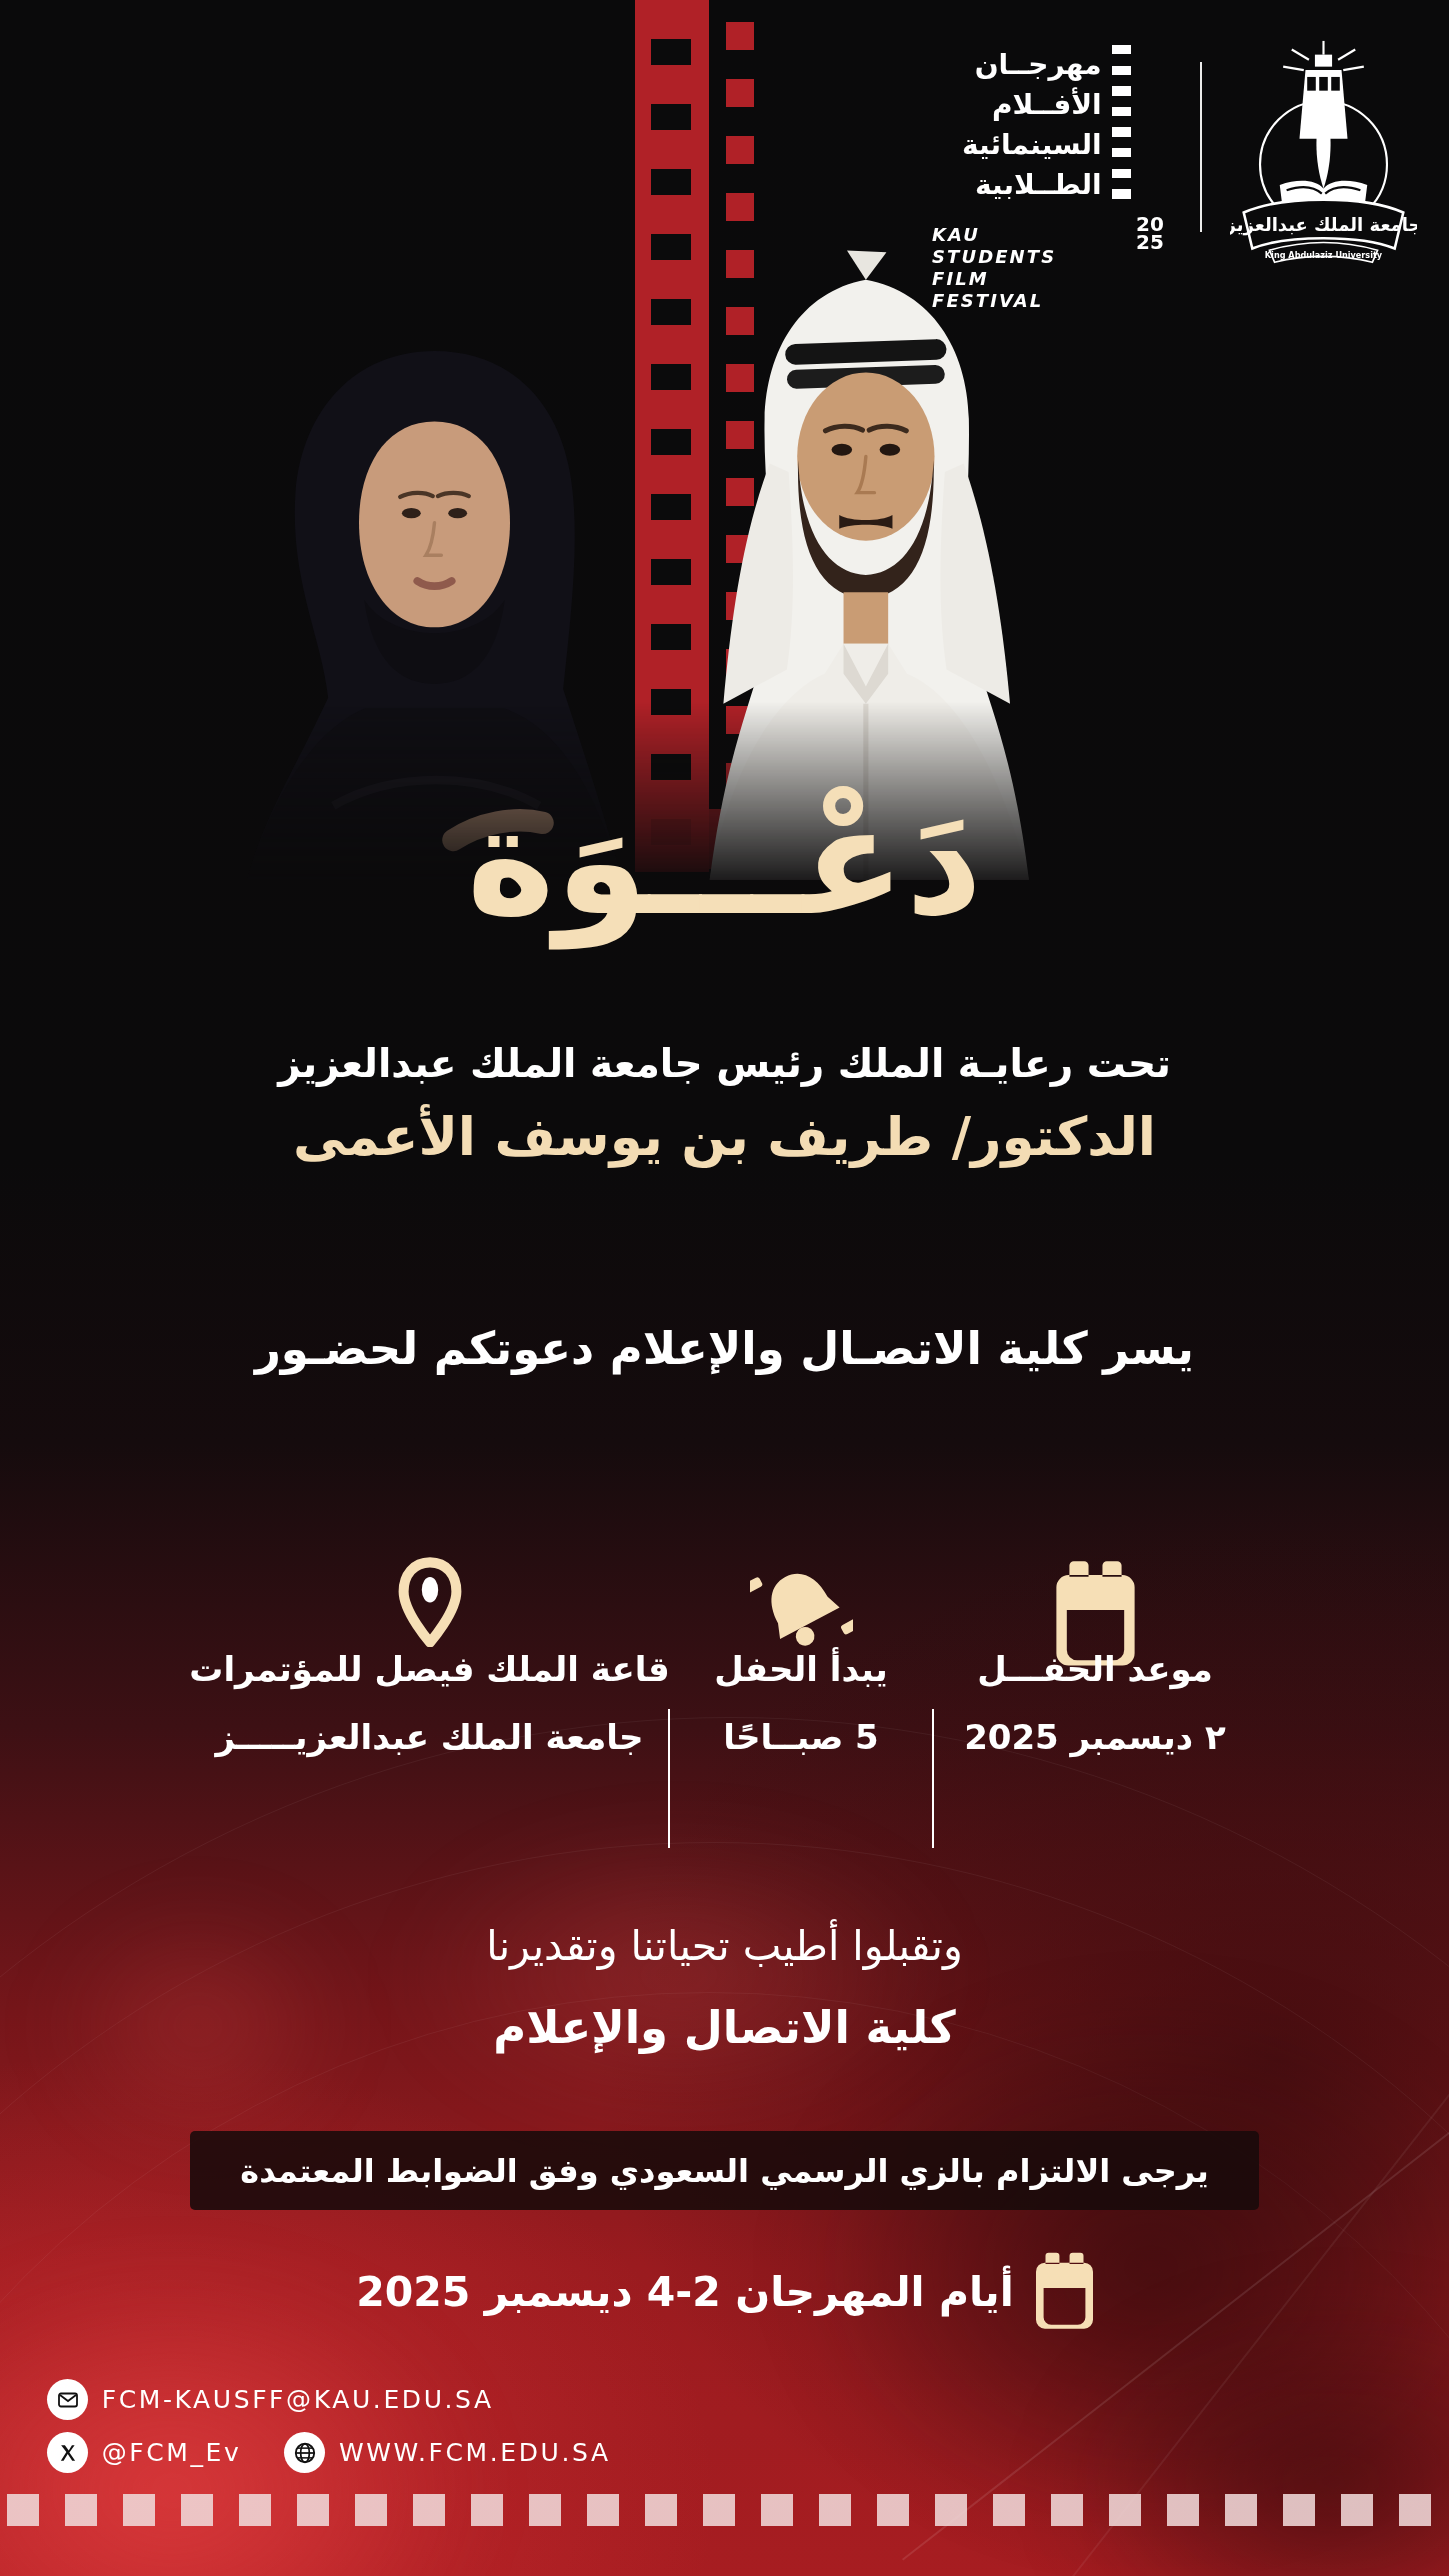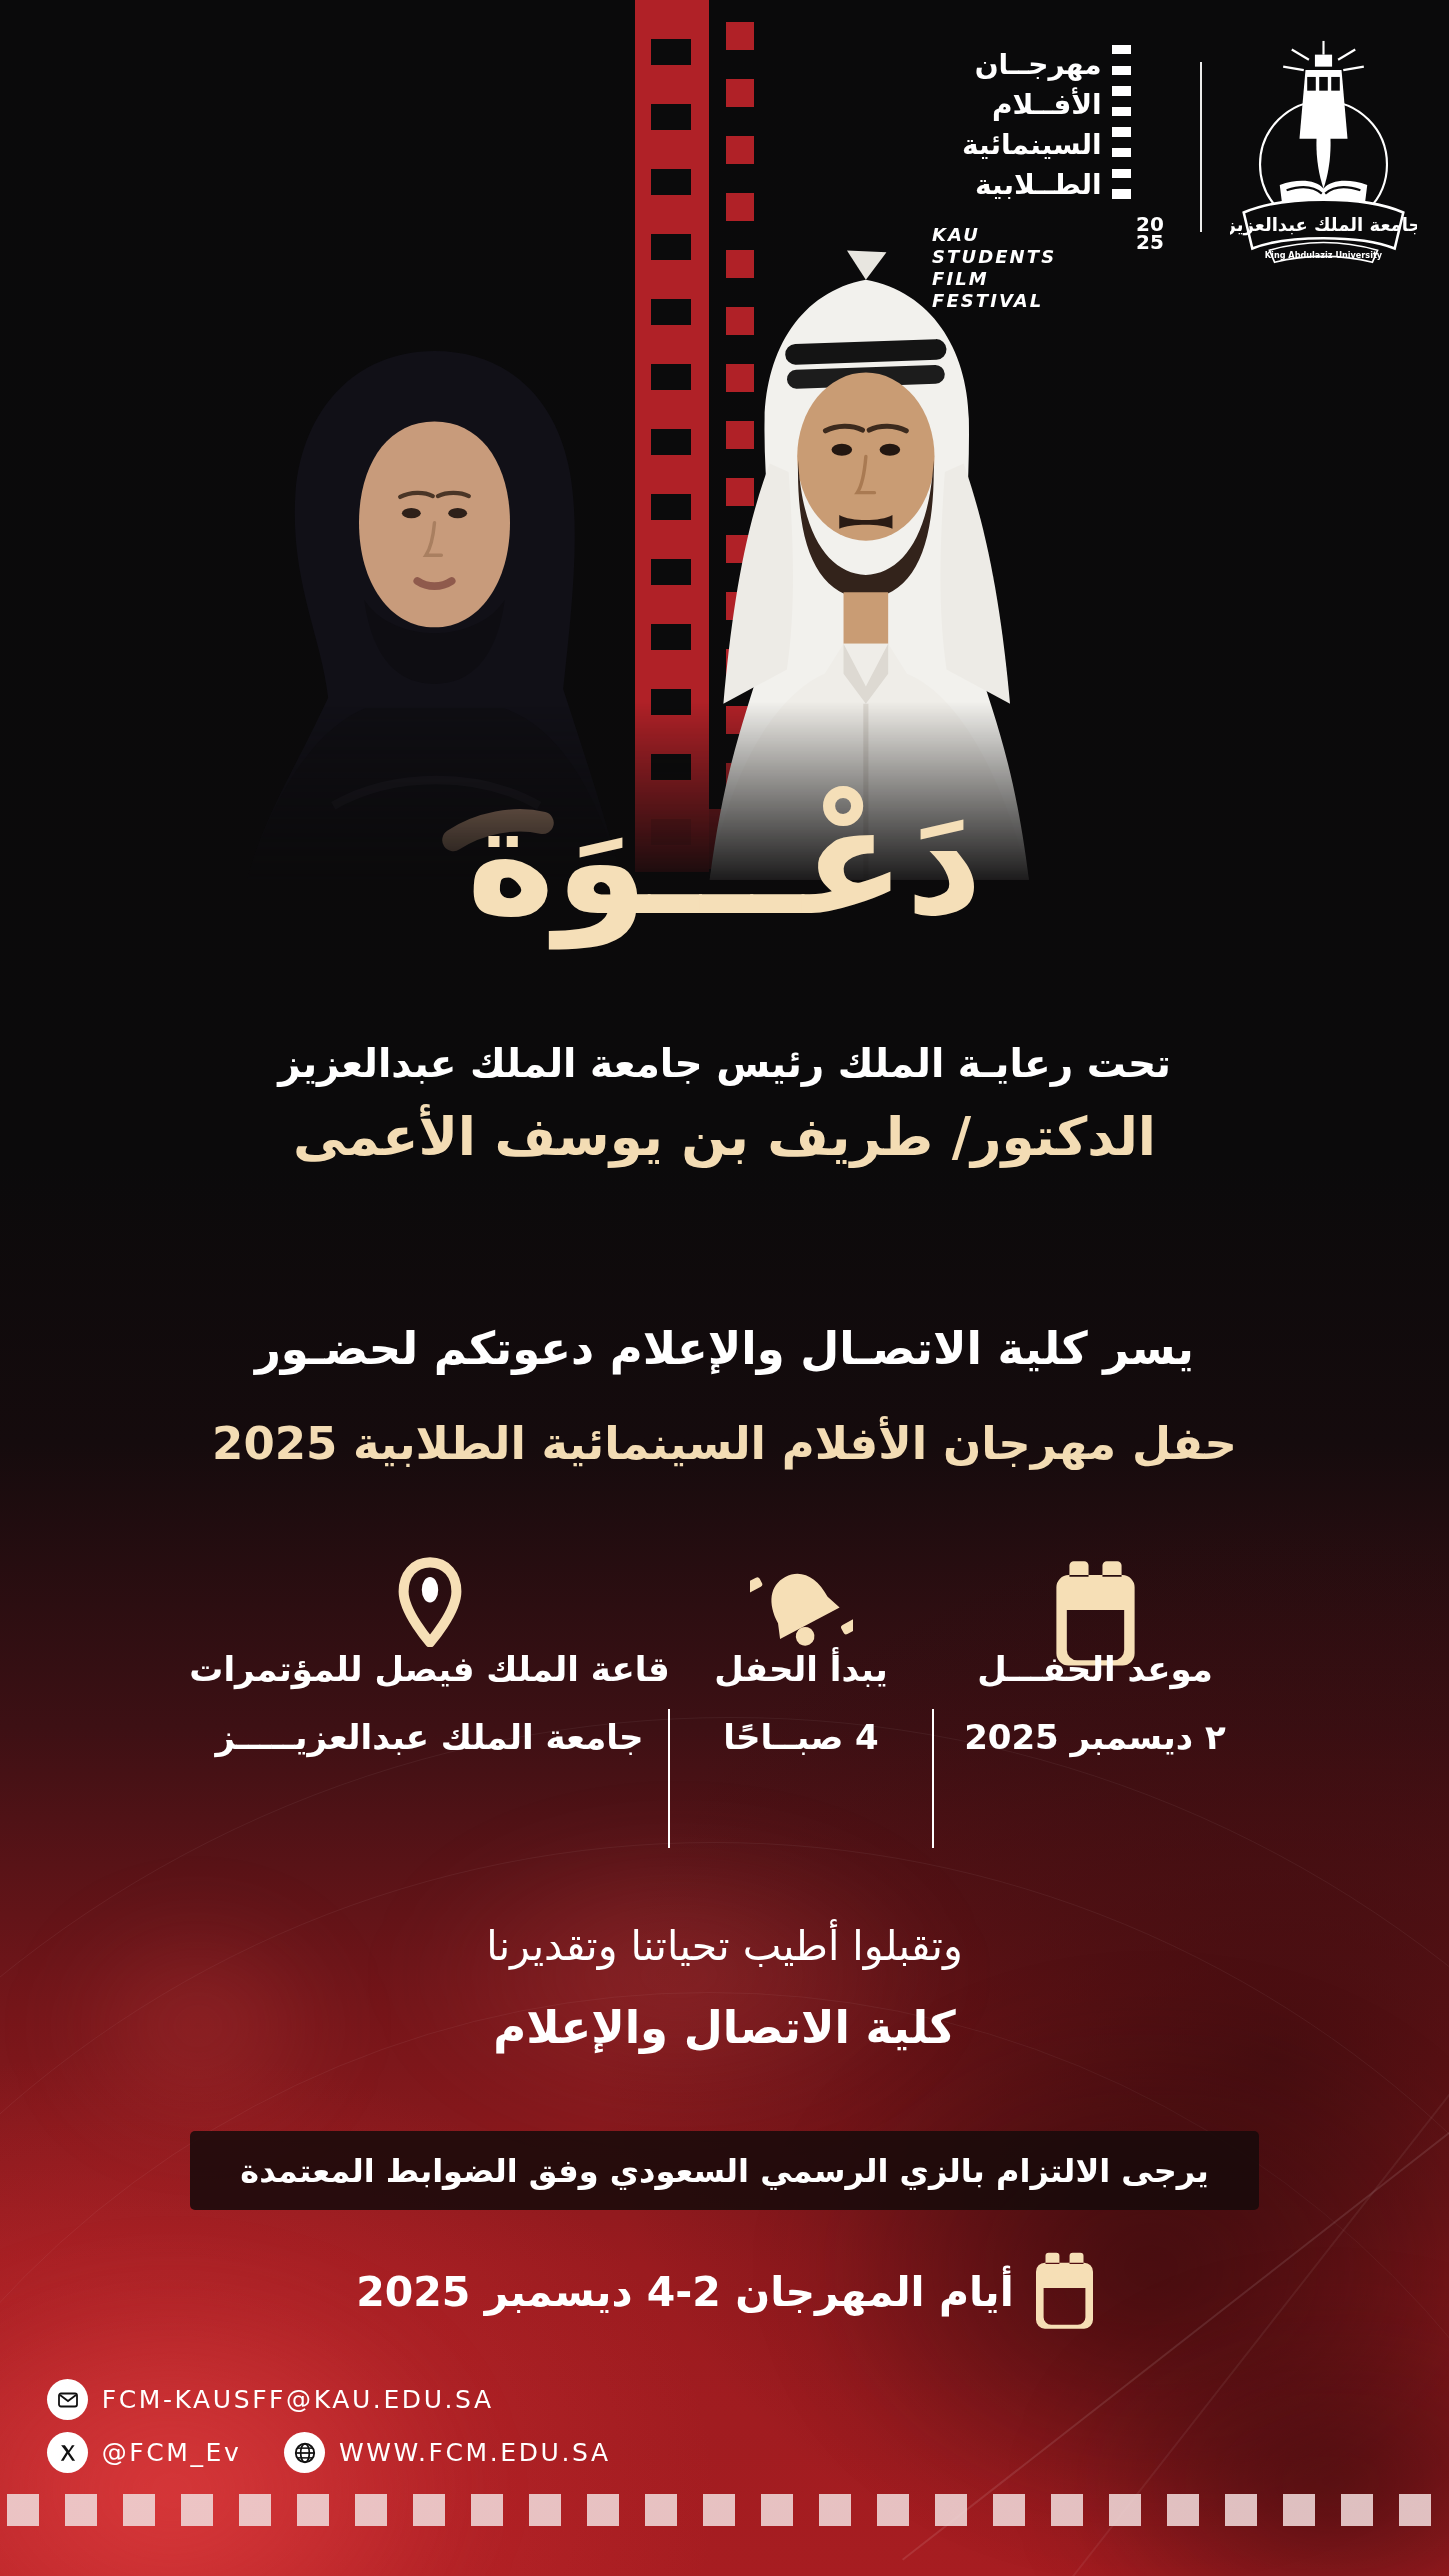--- a/index.html
+++ b/index.html
@@ -183,21 +183,20 @@
     <path d="M46,252 C88,240 130,240 172,252 L166,266 C130,257 88,257 52,266 Z" fill="#0a0a0b" stroke="#fff" stroke-width="2"></path>
     <text x="109" y="261" text-anchor="middle" fill="#fff" font-size="9.5" font-weight="bold" font-family="DejaVu Sans, sans-serif">King Abdulaziz University</text>
   </svg>
 
   <div class="center-text dawah">دَعْـــوَة</div>
 
   <div class="center-text pat1">تحت رعايـة الملك رئيس جامعة الملك عبدالعزيز</div>
   <div class="center-text pat2">الدكتور/ طريف بن يوسف الأعمى</div>
 
   <div class="center-text inv1">يسر كلية الاتصـال والإعلام دعوتكم لحضـور</div>
-  <div class="center-text inv2">حفل مهرجان الأفلام السينمائية الطلابية 2025</div>
 
   <div class="details">
 
     <div class="detail-col col-date">
       <div class="detail-icon">
         <svg width="79" height="113" viewBox="0 0 90 130">
           <path fill-rule="evenodd" fill="#F6DFB6" d="M20,6 h12 a5,5 0 0 1 5,5 v13 h-22 v-13 a5,5 0 0 1 5,-5 Z M58,6 h12 a5,5 0 0 1 5,5 v13 h-22 v-13 a5,5 0 0 1 5,-5 Z M14,22 h62 a14,14 0 0 1 14,14 v76 a14,14 0 0 1 -14,14 h-62 a14,14 0 0 1 -14,-14 v-76 a14,14 0 0 1 14,-14 Z M12,62 h66 v46 a12,12 0 0 1 -12,12 h-42 a12,12 0 0 1 -12,-12 Z"></path>
         </svg>
       </div>
       <div class="detail-label">موعد الحفـــل</div>
@@ -211,21 +210,21 @@
         <svg width="103" height="103" viewBox="0 0 110 110">
           <g transform="rotate(-28 55 55)" fill="#F6DFB6">
             <path d="M55,18 C36,18 25,34 25,58 L19,74 L91,74 L85,58 C85,34 74,18 55,18 Z"></path>
             <circle cx="44" cy="84" r="10"></circle>
             <rect x="10" y="4" width="20" height="11" rx="3"></rect>
             <rect x="82" y="92" width="20" height="11" rx="3"></rect>
           </g>
         </svg>
       </div>
       <div class="detail-label">يبدأ الحفل</div>
-      <div class="detail-value">4 صبــاحًا</div>
+      <div class="detail-value">5 صبــاحًا</div>
     </div>
 
     <div class="details-divider"></div>
 
     <div class="detail-col col-venue">
       <div class="detail-icon">
         <svg width="64" height="91" viewBox="0 0 70 100">
           <path d="M35,7 C17,7 6,21 6,39 C6,62 35,95 35,95 C35,95 64,62 64,39 C64,21 53,7 35,7 Z" fill="none" stroke="#F6DFB6" stroke-width="11" stroke-linejoin="round"></path>
           <ellipse cx="35" cy="37" rx="9" ry="14" fill="#fff"></ellipse>
         </svg>

